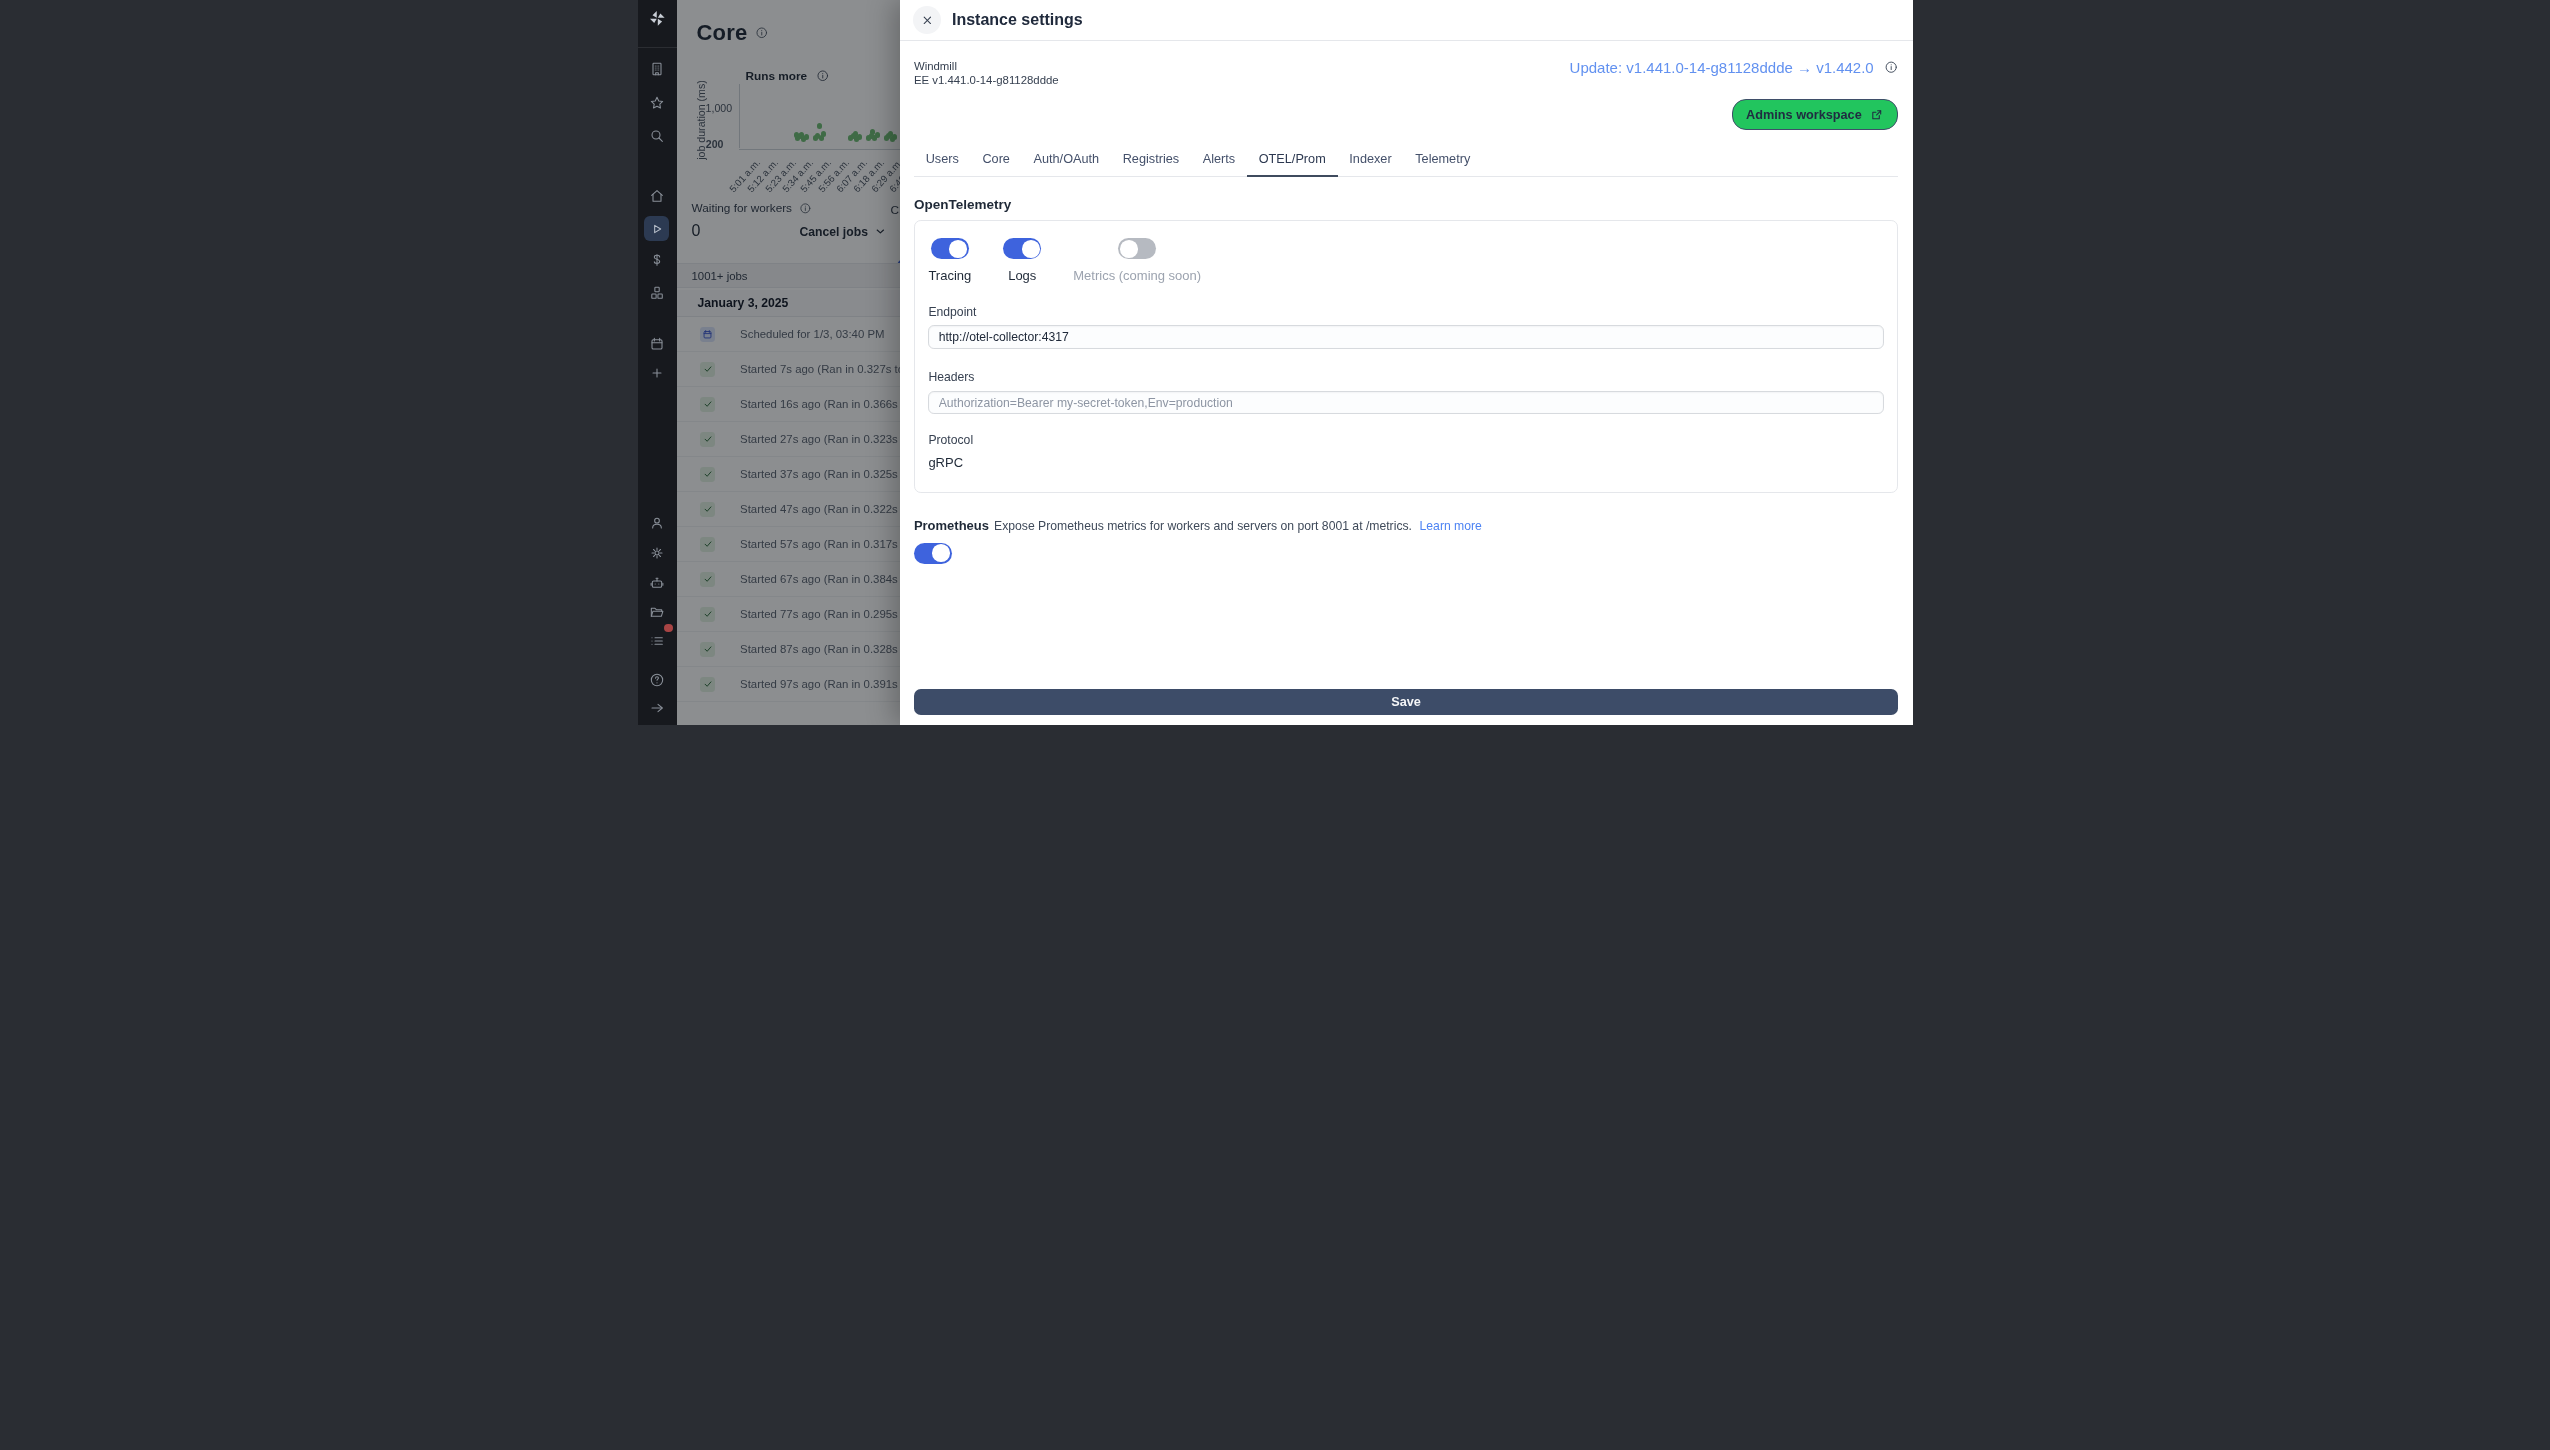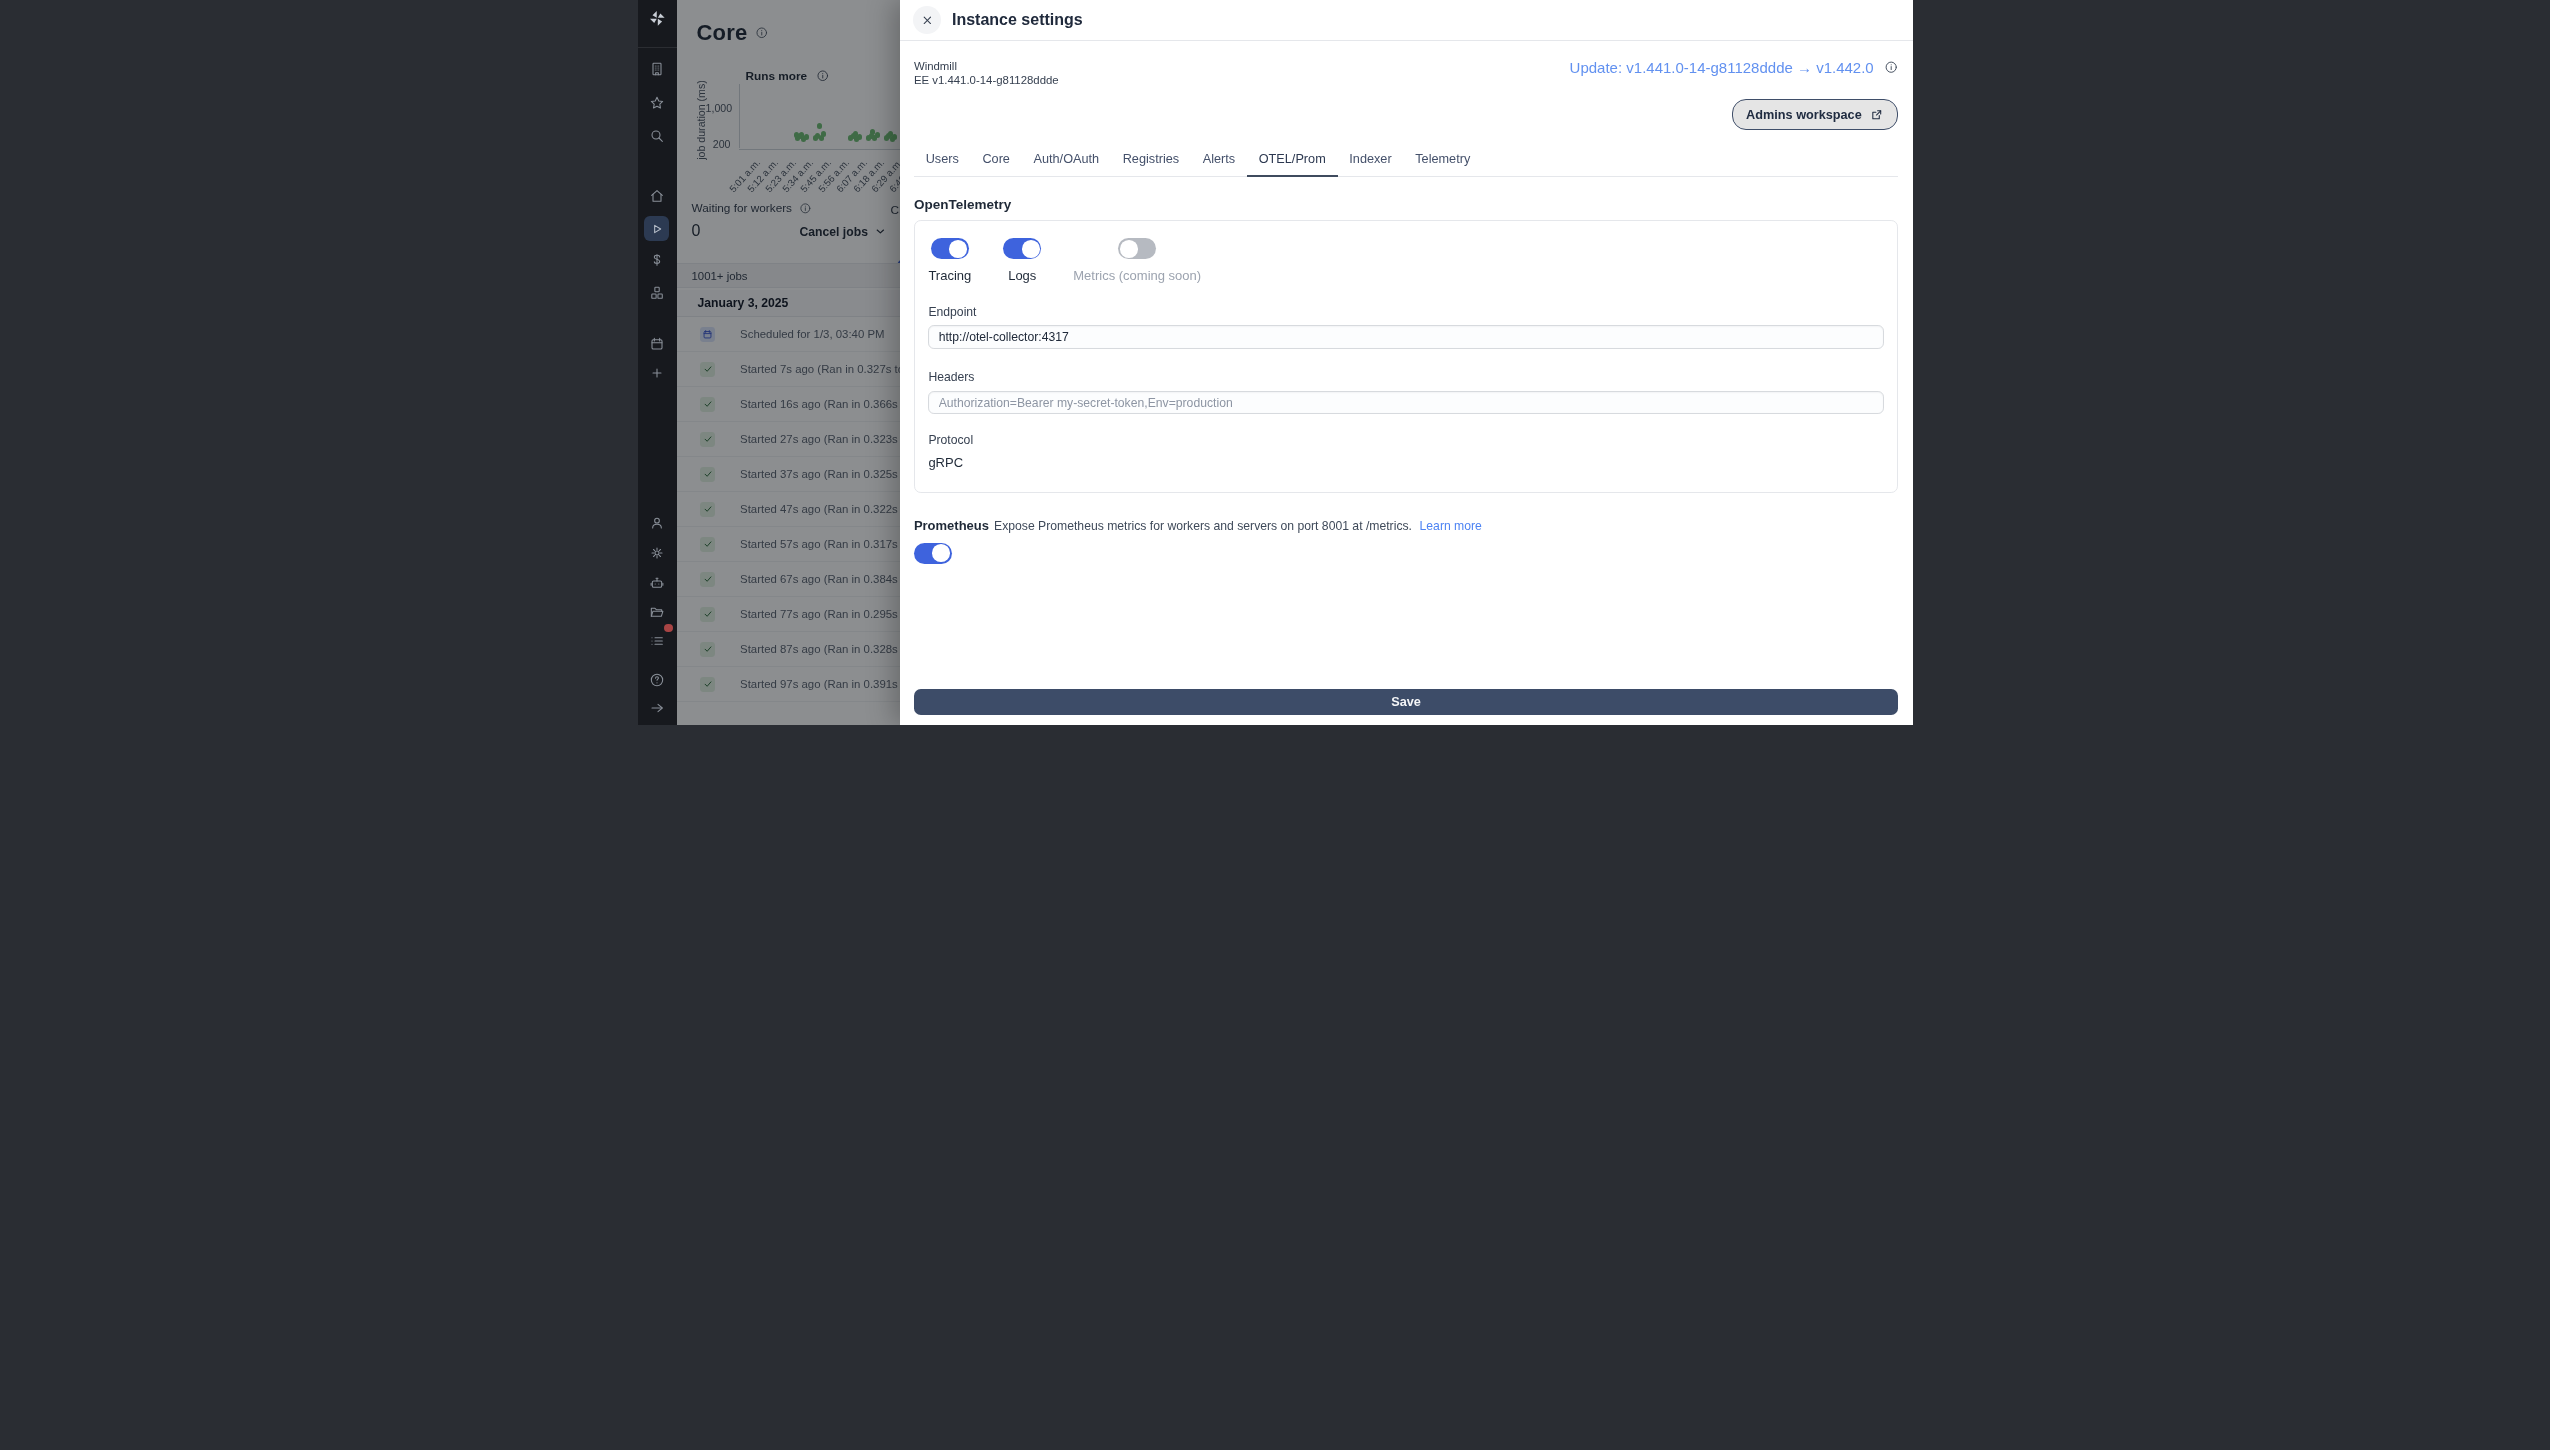--- a/index.html
+++ b/index.html
@@ -54,21 +54,21 @@
   .dr-head{flex:0 0 auto;height:41px;display:flex;align-items:center;gap:11px;padding:0 13.5px;border-bottom:0.8px solid var(--brd);}
   .x-btn{width:28px;height:28px;border-radius:50%;background:#f3f4f6;border:none;display:flex;align-items:center;justify-content:center;color:#374151;cursor:pointer;flex:0 0 auto}
   .dr-title{font-size:16px;font-weight:700;color:#202a3c;}
   .dr-body{flex:1;display:flex;flex-direction:column;padding:0 14.4px;min-height:0;}
   .ver-row{margin-top:17.7px;display:flex;justify-content:space-between;align-items:flex-start;}
   .ver-left{font-size:11.4px;color:#374151;line-height:14.4px;}
   .upd{display:flex;align-items:center;gap:10px;}
   .upd-link{font-size:15px;color:var(--link);text-decoration:none;}
   .upd .info{color:#3f4a5a}
   .adm-row{margin-top:11.8px;display:flex;justify-content:flex-end;}
-  .adm-btn{display:flex;align-items:center;gap:8.4px;padding:7.6px 13.5px;border:0.8px solid #3f4e69;border-radius:14px;background:#e5e5e5;font-size:12.7px;font-weight:700;color:#202c41;cursor:pointer;font-family:inherit;}
+  .adm-btn{display:flex;align-items:center;gap:8.4px;padding:7.6px 13.5px;border:0.8px solid #3f4e69;border-radius:14px;background:#22c55e;font-size:12.7px;font-weight:700;color:#202c41;cursor:pointer;font-family:inherit;}
   .tabs{margin-top:15px;display:flex;border-bottom:0.8px solid var(--brd);}
   .tab{padding:6.8px 11.8px 8.4px;font-size:12.7px;color:#44506a;cursor:pointer;border-bottom:2.5px solid transparent;margin-bottom:-0.8px;white-space:nowrap;}
   .tab.active{color:#2c3850;border-bottom-color:#3f4b5e;}
   .sec-h{margin-top:20px;font-size:13.5px;font-weight:600;color:#1f2937;}
   .otel-box{margin-top:8.4px;border:0.8px solid var(--brd);border-radius:6.8px;padding:17px 13.5px 22px;}
   .tgl-row{display:flex;align-items:center;gap:32px;}
   .tgl-wrap{display:flex;align-items:center;gap:8.4px;flex-direction:column;}
   .tgl{width:38px;height:21px;border-radius:11px;background:#b6bac1;position:relative;cursor:pointer;flex:0 0 auto;}
   .tgl.on{background:var(--accent);}
   .tgl .knob{position:absolute;top:1.7px;left:1.7px;width:17.7px;height:17.7px;border-radius:50%;background:#fff;}
@@ -224,21 +224,21 @@
           <svg class="ic" width="13.5" height="13.5" viewBox="0 0 24 24">
             <circle cx="12" cy="12" r="8.5"></circle>
             <path d="M12 11 V16"></path>
             <path d="M12 8 h.01"></path>
           </svg>
         </span>
     </div>
     <div class="ylab">job duration (ms)</div>
     <div id="yticks">
         <div class="ytick" style="left: 18.6px; top: 102px;">1,000</div>
-        <div class="ytick" style="left: 17px; top: 138px;">200</div>
+        <div class="ytick" style="left: 10px; top: 138px; font-weight: bold;">200</div>
       </div>
     <div class="axis-v"></div>
     <div class="axis-h"></div>
     <div id="dots">
         <div class="dot" style="left: 118px; top: 135px;"></div>
         <div class="dot" style="left: 124px; top: 136px;"></div>
         <div class="dot" style="left: 121px; top: 133px;"></div>
         <div class="dot" style="left: 127px; top: 134px;"></div>
         <div class="dot" style="left: 122px; top: 132px;"></div>
         <div class="dot" style="left: 117px; top: 132px;"></div>

